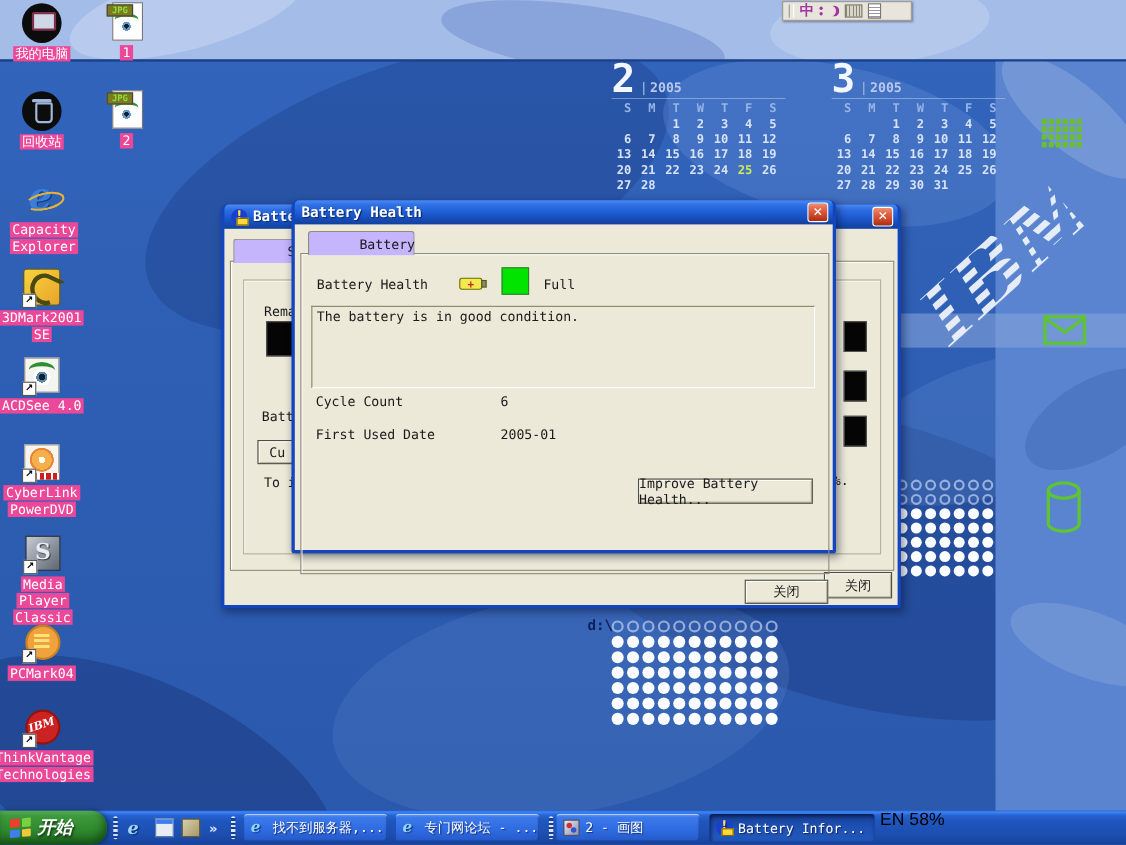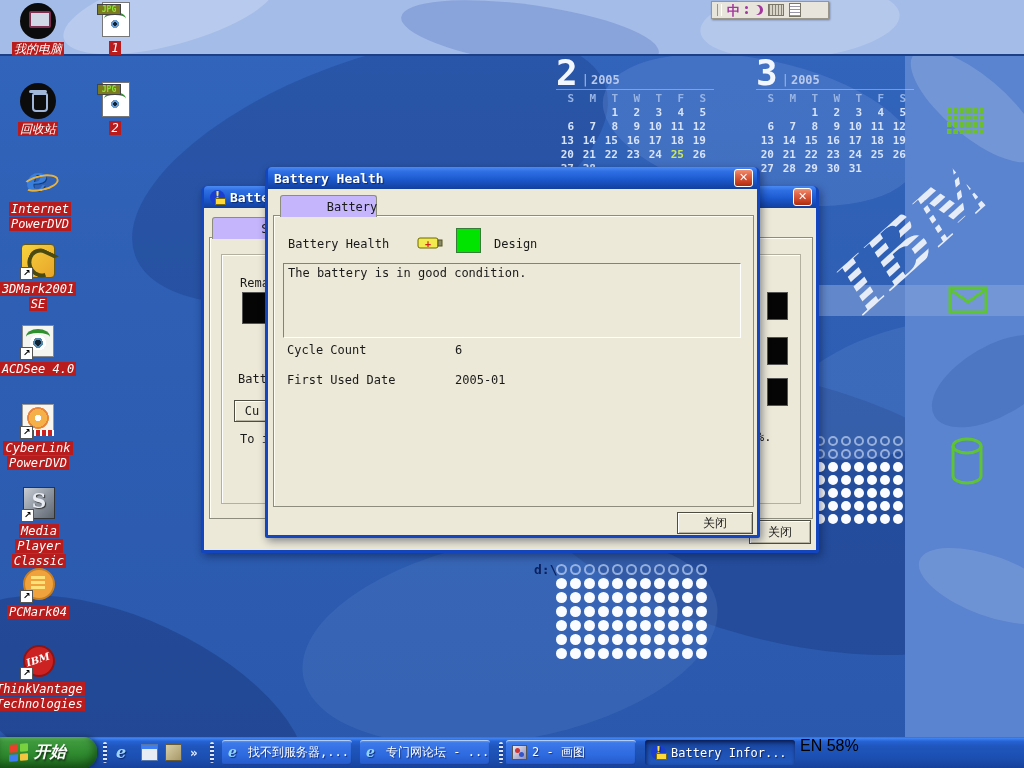--- a/index.html
+++ b/index.html
@@ -41,21 +41,21 @@
   .ime-dots i{width:3px;height:3px;background:#a3359f;border-radius:50%;}
   .ime-moon{width:10px;height:10px;border-radius:50%;box-shadow:inset -3px 0 0 #a3359f;}
   .ime-kbd{width:14px;height:10px;background:#d8d4c8;border:1px solid #7a7668;
        background-image:repeating-linear-gradient(90deg,#8a867a 0 1px,transparent 1px 3px);}
   .ime-doc{width:10px;height:12px;background:#fff;border:1px solid #7a7668;
        background-image:repeating-linear-gradient(180deg,transparent 0 2px,#9a96aa 2px 3px);}
   
   .desk-icon{position:absolute;width:88px;text-align:center;z-index:2;cursor:default;}
   .di-img{width:36px;height:36px;position:relative;margin:0 auto;}
   .di-label{margin-top:3px;font:12px "DejaVu Sans Mono",monospace;line-height:15px;color:#fff;}
-  .di-label span{background:#b91c1c;padding:0 2px;box-decoration-break:clone;font-style:italic;-webkit-box-decoration-break:clone;}
+  .di-label span{background:#ec4899;padding:0 2px;box-decoration-break:clone;-webkit-box-decoration-break:clone;}
   .blob{position:absolute;inset:0;background:#0c0c0c;border-radius:50%;}
   .icon-mycomputer .mon{position:absolute;left:9px;top:8px;width:18px;height:13px;background:#cfd8e4;border:2px solid #7f2f4f;border-radius:2px;}
   .icon-recycle .bin{position:absolute;left:12px;top:10px;width:12px;height:15px;border:2px solid #9fb6d8;border-radius:2px 2px 4px 4px;}
   .icon-recycle .lid{position:absolute;left:9px;top:7px;width:18px;height:3px;background:#9fb6d8;border-radius:2px;}
   .icon-jpg .page{position:absolute;left:5px;top:0;width:26px;height:33px;background:#fff;border:1px solid #777;}
   .icon-jpg .band{position:absolute;left:0;top:2px;width:22px;height:9px;background:#7a7a1e;color:#8fe03a;
         font:bold 8px "DejaVu Sans Mono",monospace;line-height:9px;text-align:center;border:1px solid #444;}
   .icon-jpg .eye{position:absolute;left:8px;top:13px;width:20px;height:15px;
         background:radial-gradient(circle at 50% 60%,#123 0 2px,#69c 2px 4px,#fff 4px 7px,transparent 7px);}
   .icon-jpg .brow{position:absolute;left:7px;top:10px;width:22px;height:10px;border-top:3px solid #2f8f2f;border-radius:50%;}
@@ -510,21 +510,21 @@
         <span class="eye"></span>
         <span class="band">JPG</span>
       </div>
       <div class="di-label"><span>2</span></div>
     </div>
     <div class="desk-icon" style="left: -4px; top: 163px;">
       <div class="di-img icon-ie">
         <span class="e">e</span>
         <span class="ring"></span>
       </div>
-      <div class="di-label"><span>Internet PowerDVD</span></div>
+      <div class="di-label"><span>Capacity Explorer</span></div>
     </div>
     <div class="desk-icon" style="left: -6px; top: 243px;">
       <div class="di-img icon-3dmark">
         <span class="bg"></span>
         <span class="swirl"></span>
         <span class="arrow-badge">↗</span>
       </div>
       <div class="di-label"><span>3DMark2001 SE</span></div>
     </div>
     <div class="desk-icon" style="left: -6px; top: 323px;">
@@ -587,50 +587,51 @@
     <div class="xp-btn" style="left:30px;top:192px;width:36px;height:22px;">Cu</div>
     <div class="lbl-txt" style="left:36px;top:224px;">To i</div>
     <div class="black-box" style="left:563px;top:84px;width:19px;height:26px;"></div>
     <div class="black-box" style="left:563px;top:129px;width:19px;height:26px;"></div>
     <div class="black-box" style="left:563px;top:170px;width:19px;height:26px;"></div>
     <div class="lbl-txt" style="left:553px;top:222px;">%.</div>
     <div class="xp-btn" style="left:545px;top:312px;width:62px;height:24px;">关闭</div>
   </div>
 </div>
 
-<div class="xp-win" id="front-dlg" style="left:265px;top:167px;width:495px;height:371px;z-index:6;">
+<div class="xp-win" id="front-dlg" style="left:265px;top:182px;width:495px;height:321px;z-index:6;">
   <div class="titlebar">
     <span class="title-text">Battery Health</span>
     <span class="close-btn">✕</span>
   </div>
   <div class="win-body">
     <div class="xp-tab" style="left:12px;top:6px;width:48px;height:21px;">Battery</div>
     <div class="xp-panel" style="left:5px;top:26px;width:479px;height:290px;"></div>
     <div class="lbl-txt" style="left:20px;top:48px;">Battery Health</div>
     <svg style="position:absolute;left:149px;top:45px;" width="27" height="17">
       <rect x="1" y="4" width="20" height="10" rx="2" fill="#f2ea4e" stroke="#6b6b00"></rect>
       <rect x="21" y="6" width="4" height="6" fill="#8a8a6a" stroke="#55551a"></rect>
       <text x="11" y="13" font-size="10" font-weight="bold" fill="#cc2222" text-anchor="middle">+</text>
     </svg>
     <div class="green-sq" style="left: 188px; top: 39px; width: 23px; height: 23px; background: rgb(0, 228, 0);"></div>
-    <div class="lbl-txt" style="left:226px;top:48px;">Design</div>
+    <div class="lbl-txt" style="left:226px;top:48px;">Full</div>
     <div class="memo" style="left:15px;top:74px;width:458px;height:75px;">
       <span>The battery is in good condition.</span>
     </div>
     <div class="info-rows" id="info-rows" style="left:19px;top:154px;width:440px;">
         <div class="info-row">
           <span class="lbl">Cycle Count</span>
           <span class="val">6</span>
         </div>
         <div class="info-row spacer"></div>
         <div class="info-row">
           <span class="lbl">First Used Date</span>
           <span class="val">2005-01</span>
         </div>
       </div>
+    <div class="xp-btn" style="left:312px;top:231px;width:159px;height:23px;">Improve Battery Health...</div>
     <div class="xp-btn" style="left:409px;top:323px;width:76px;height:22px;">关闭</div>
   </div>
 </div>
 
 <div id="taskbar">
   <div class="start-btn">
     <span class="win-flag">
         <i></i>
         <i></i>
         <i></i>

